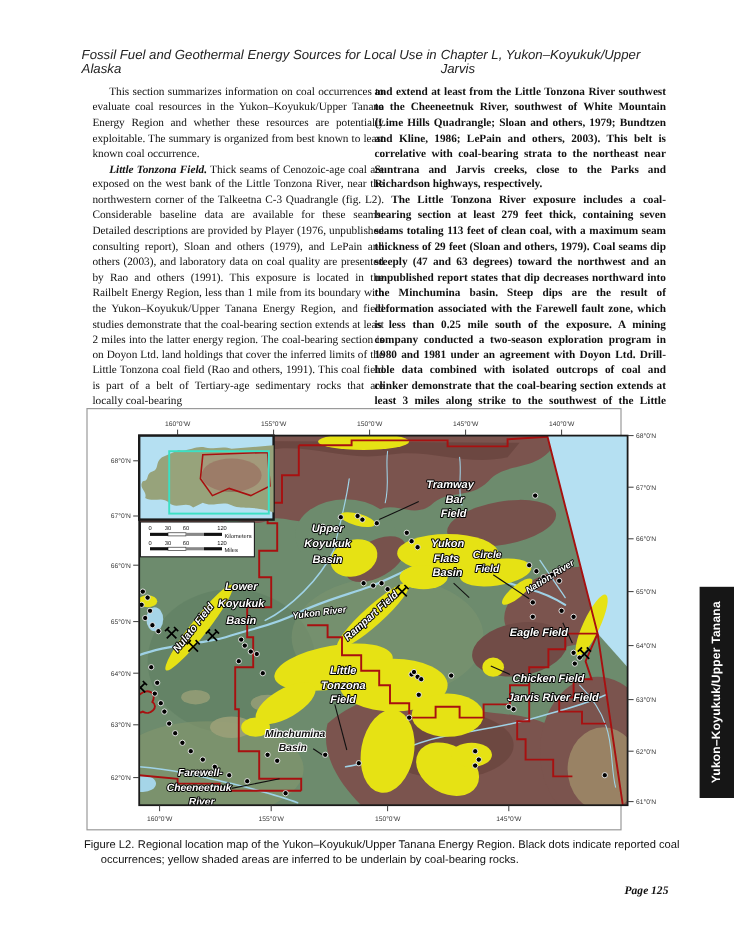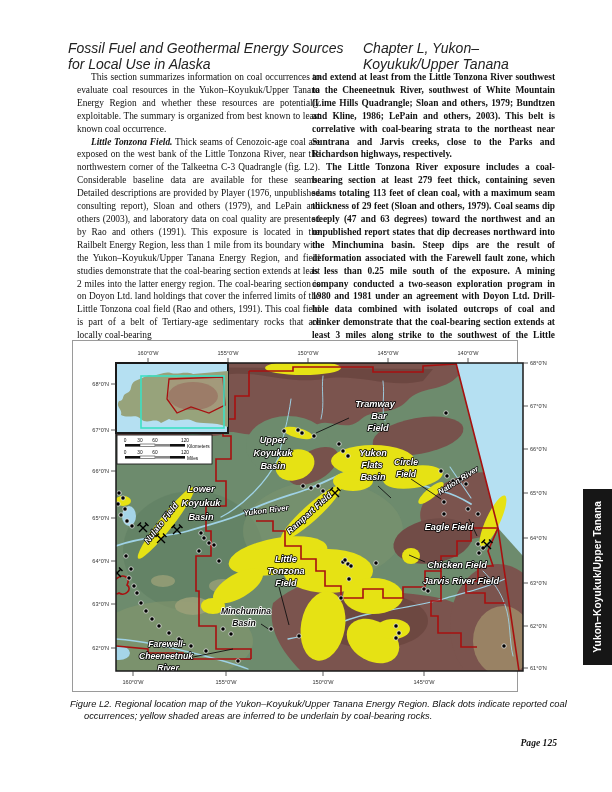--- a/index.html
+++ b/index.html
@@ -3,21 +3,21 @@
 <meta charset="utf-8">
 <style>
   html,body{margin:0;padding:0;}
   body{width:612px;height:792px;position:relative;background:#ffffff;overflow:hidden;
        font-family:"Liberation Serif", serif;color:#1a1a1a;}
   .page{position:absolute;inset:0;background:#fff;}
 
   
   .header{position:absolute;left:68px;top:40px;width:478px;display:flex;
           justify-content:space-between;font-family:"Liberation Sans",sans-serif;
-          font-style:italic;font-size:14px;color:#222;}
+          font-style:italic;font-size:11px;color:#222;}
 
   
   .col{position:absolute;top:71px;width:243px;font-size:9.4px;line-height:12.9px;
        text-align:justify;color:#111;}
   .col-left{left:77px;}
   .col-right{left:312px;font-weight:bold;}
   .para{margin:0;}
   .para.indent{text-indent:14px;}
   .lead{font-weight:bold;font-style:italic;}
 
@@ -33,41 +33,41 @@
   .map-label.big{font-size:9.2px;}
   .map-label.med{font-size:8.6px;}
   .map-label.river{font-size:7.8px;stroke-width:1.4px;}
   .map-label.dark{fill:#101010;stroke:#ffffff;}
   .scale-num{font-family:"Liberation Sans",sans-serif;font-size:4.8px;fill:#111;text-anchor:middle;}
   .scale-unit{font-family:"Liberation Sans",sans-serif;font-size:4.8px;fill:#111;}
 
   
   .caption{position:absolute;left:70px;top:699px;width:489px;
            font-family:"Liberation Sans",sans-serif;font-size:9.3px;line-height:11.6px;
-           color:#111;padding-left:14px;text-indent:-14px;font-style:italic;}
+           color:#111;padding-left:14px;text-indent:-14px;}
   .caption .cap-label{margin-right:3px;}
 
   .page-number{position:absolute;right:55px;top:737px;font-family:Liberation Serif, serif;
                font-style:italic;font-weight:bold;font-size:9.6px;color:#111;}
 
   
   .side-tab{position:absolute;right:0;top:489px;width:29px;height:176px;background:#161616;
             display:flex;align-items:center;justify-content:center;}
   .side-tab span{writing-mode:vertical-rl;transform:rotate(180deg);
                  font-family:"Liberation Sans",sans-serif;font-weight:bold;font-size:10px;
                  color:#ffffff;white-space:nowrap;letter-spacing:.2px;}
 </style>
 </head>
 <body>
 
 <div class="page">
 
   <div class="header">
     <span>Fossil Fuel and Geothermal Energy Sources for Local Use in Alaska</span>
-    <span>Chapter L, Yukon–Koyukuk/Upper Tanana</span>
+    <span>Chapter L, Yukon–Koyukuk/Upper Jarvis</span>
   </div>
 
   <div class="col col-left">
     <p class="para indent"><span>This section summarizes information on coal occurrences to evaluate coal resources in the Yukon–Koyukuk/Upper Tanana Energy Region and whether these resources are potentially exploitable. The summary is organized from best known to least known coal occurrence.</span></p>
     <p class="para indent"><span class="lead">Little Tonzona Field.</span><span> Thick seams of Cenozoic-age coal are exposed on the west bank of the Little Tonzona River, near the northwestern corner of the Talkeetna C-3 Quadrangle (fig. L2). Considerable baseline data are available for these seams: Detailed descriptions are provided by Player (1976, unpublished consulting report), Sloan and others (1979), and LePain and others (2003), and laboratory data on coal quality are presented by Rao and others (1991). This exposure is located in the Railbelt Energy Region, less than 1 mile from its boundary with the Yukon–Koyukuk/Upper Tanana Energy Region, and field studies demonstrate that the coal-bearing section extends at least 2 miles into the latter energy region. The coal-bearing section is on Doyon Ltd. land holdings that cover the inferred limits of the Little Tonzona coal field (Rao and others, 1991). This coal field is part of a belt of Tertiary-age sedimentary rocks that are locally coal-bearing</span></p>
   </div>
 
   <div class="col col-right">
     <p class="para"><span>and extend at least from the Little Tonzona River southwest to the Cheeneetnuk River, southwest of White Mountain (Lime Hills Quadrangle; Sloan and others, 1979; Bundtzen and Kline, 1986; LePain and others, 2003). This belt is correlative with coal-bearing strata to the northeast near Suntrana and Jarvis creeks, close to the Parks and Richardson highways, respectively.</span></p>
     <p class="para indent"><span>The Little Tonzona River exposure includes a coal-bearing section at least 279 feet thick, containing seven seams totaling 113 feet of clean coal, with a maximum seam thickness of 29 feet (Sloan and others, 1979). Coal seams dip steeply (47 and 63 degrees) toward the northwest and an unpublished report states that dip decreases northward into the Minchumina basin. Steep dips are the result of deformation associated with the Farewell fault zone, which is less than 0.25 mile south of the exposure. A mining company conducted a two-season exploration program in 1980 and 1981 under an agreement with Doyon Ltd. Drill-hole data combined with isolated outcrops of coal and clinker demonstrate that the coal-bearing section extends at least 3 miles along strike to the southwest of the Little Tonzona</span></p>

